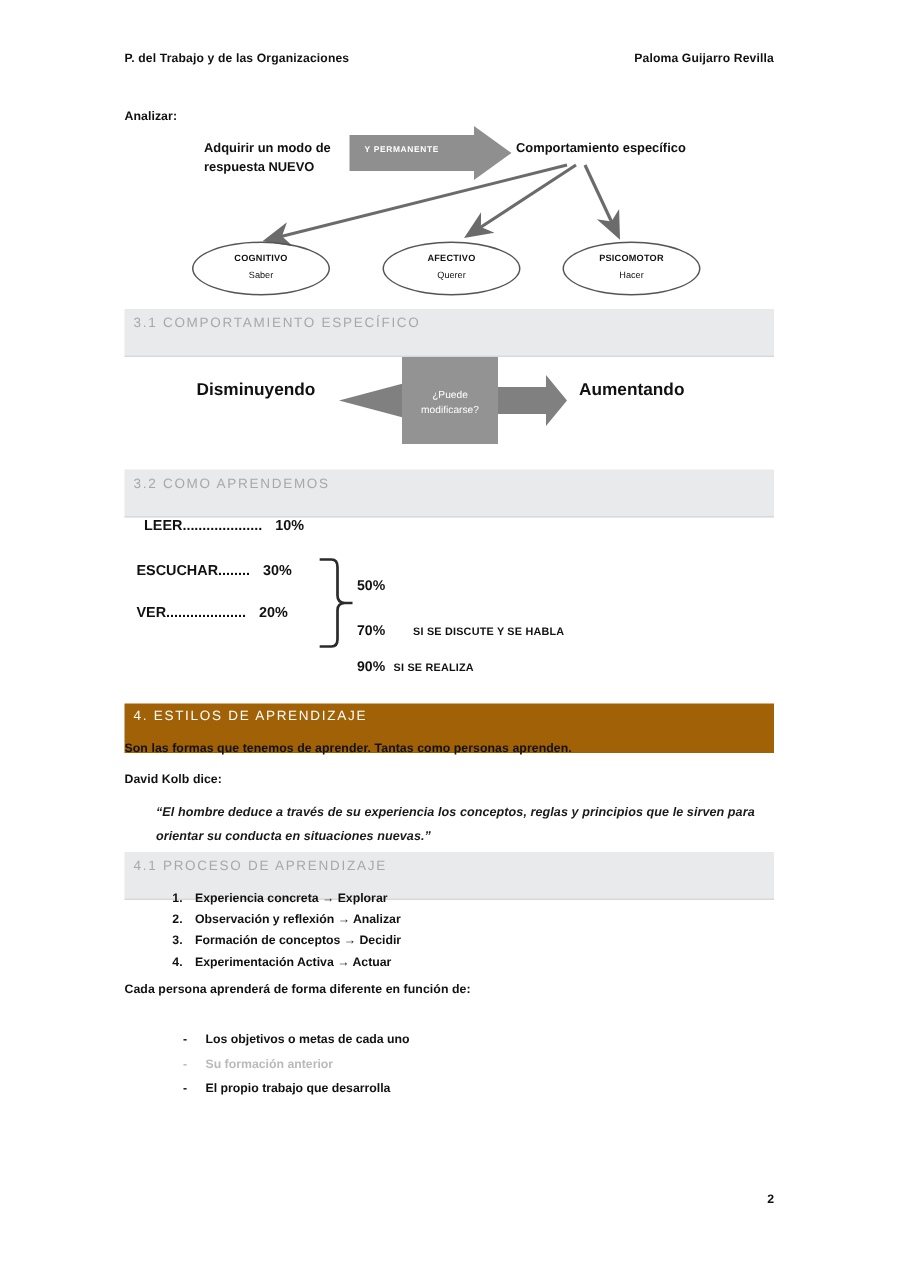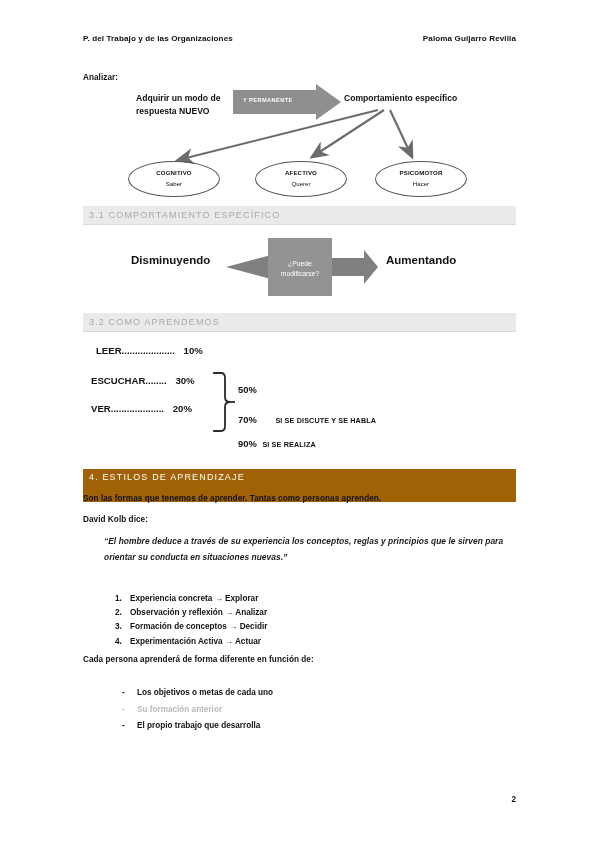--- a/index.html
+++ b/index.html
@@ -60,21 +60,21 @@
   }
   .sec-bar.level1 {
     height: 33px;
     background: #a16207;
     color: #ffffff;
     font-size: 9px;
     letter-spacing: 1.15px;
     padding: 3px 0 0 6px;
   }
   .sec-bar.level2 {
-    height: 19px;
+    height: 32px;
     background: #e9eaec;
     color: #a6a8aa;
     font-size: 9px;
     letter-spacing: 1.15px;
     padding: 4px 0 0 6px;
     border-bottom: 1px solid #d8d9db;
   }
 
   
   .diagram1 { position: absolute; left: 0; top: 0; width: 599px; height: 210px; }
@@ -329,20 +329,21 @@
   </div>
 
   <div class="sec-bar level1" style="top:469px;">4. ESTILOS DE APRENDIZAJE</div>
 
   <div class="body-text" style="left:83px; top:494px;">Son las formas que tenemos de aprender. Tantas como personas aprenden.</div>
 
   <div class="body-text" style="left:83px; top:515px;">David Kolb dice:</div>
 
   <div class="quote-text" style="left:104px; top:533px; width:412px;">“El hombre deduce a través de su experiencia los conceptos, reglas y principios que le sirven para orientar su conducta en situaciones nuevas.”</div>
 
+  <div class="sec-bar level2" style="top:568px;">4.1 PROCESO DE APRENDIZAJE</div>
 
   <ol class="proc-list">
     <li>Experiencia concreta → Explorar</li>
     <li>Observación y reflexión → Analizar</li>
     <li>Formación de conceptos → Decidir</li>
     <li>Experimentación Activa → Actuar</li>
   </ol>
 
   <div class="body-text" style="left:83px; top:655px;">Cada persona aprenderá de forma diferente en función de:</div>
 

